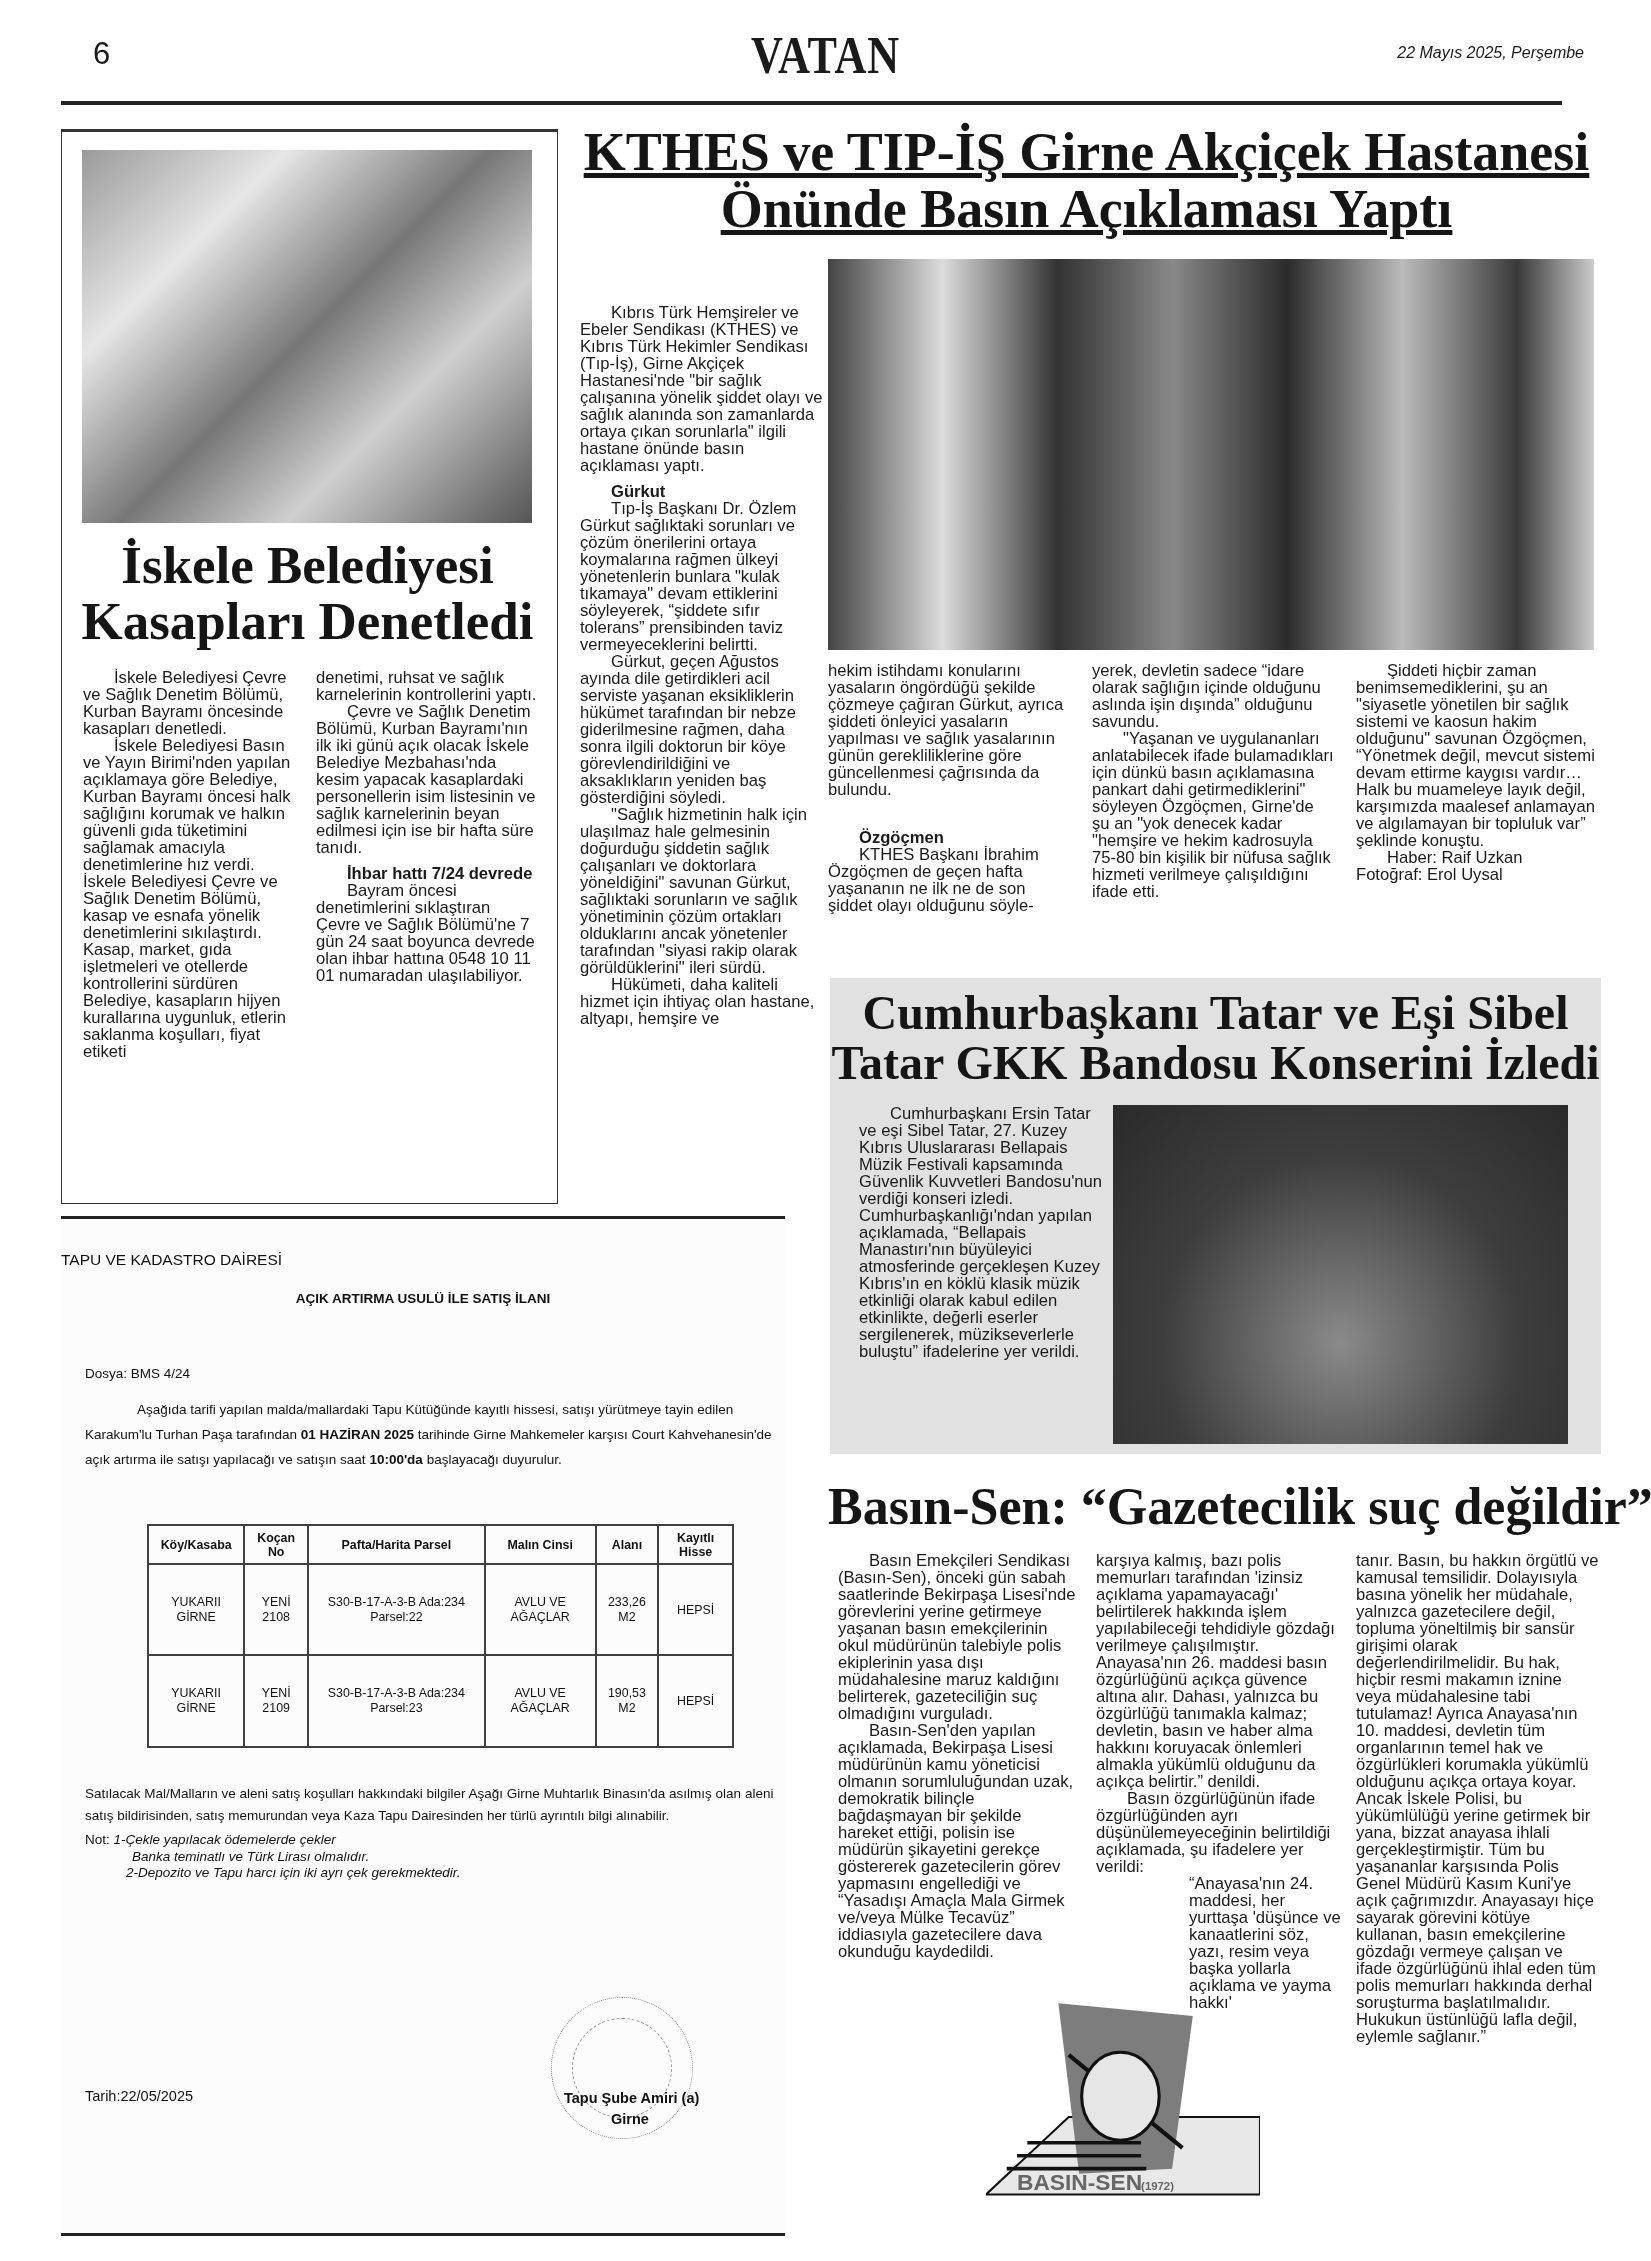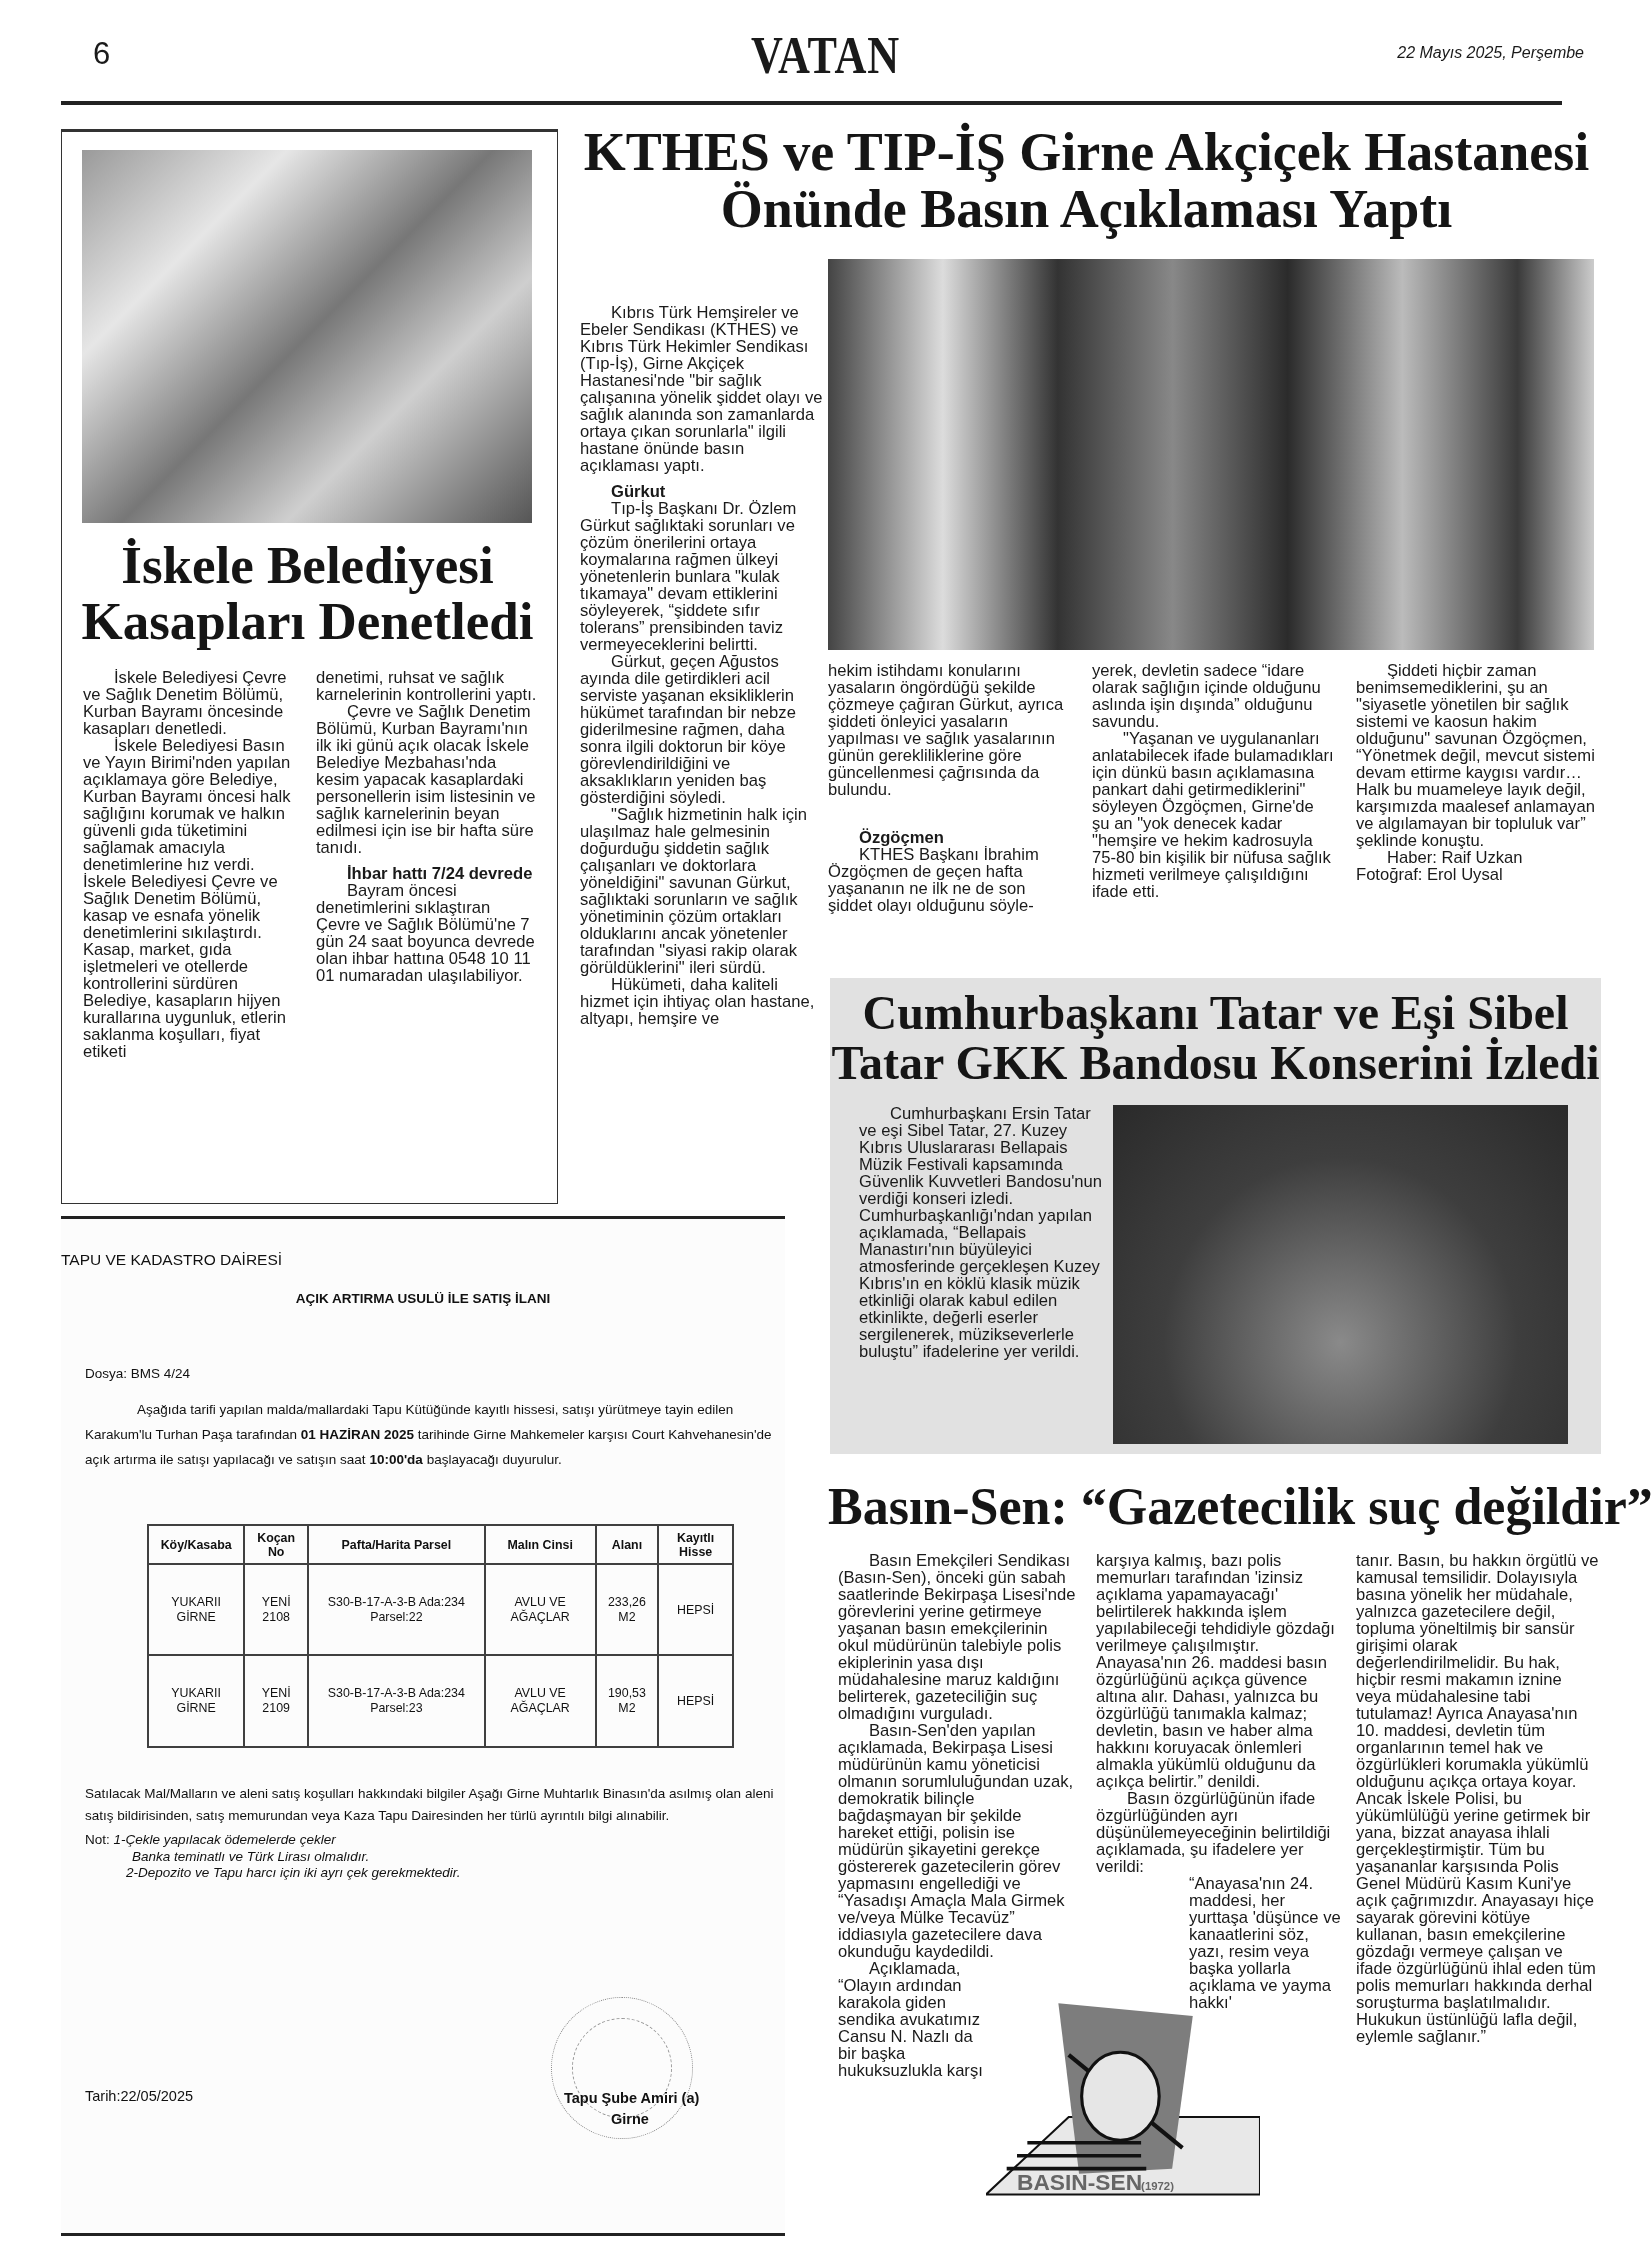--- a/index.html
+++ b/index.html
@@ -23,21 +23,21 @@
 
   
   #iskele-box{left:61px;top:129px;width:495px;height:1071px;border:1px solid #333;border-top:3.1px solid #333;}
   #iskele-photo{left:82px;top:150px;width:450px;height:373px;
     background:linear-gradient(135deg,#9a9a9a 0%,#e6e6e6 25%,#777 50%,#cfcfcf 70%,#555 100%);}
   #iskele-title{left:67px;top:538px;width:481px;font-size:53px;}
   #iskele-col1{left:83px;top:669px;width:217px;}
   #iskele-col2{left:316px;top:669px;width:223px;}
 
   
-  #kthes-title{left:569px;top:124px;width:1035px;font-size:54px;}
+  #kthes-title{left:569px;top:124px;width:1035px;font-size:54px;text-decoration:underline;}
   #kthes-col1{left:580px;top:256px;width:243px;margin-top:48px;}
   #kthes-photo{left:828px;top:259px;width:766px;height:391px;
     background:linear-gradient(90deg,#444 0%,#dcdcdc 15%,#333 30%,#888 45%,#2b2b2b 60%,#bbb 75%,#3a3a3a 90%,#ccc 100%);}
   #kthes-col2{left:828px;top:662px;width:243px;}
   #kthes-col3{left:1092px;top:662px;width:243px;}
   #kthes-col4{left:1356px;top:662px;width:243px;}
 
   
   #tatar-box{left:830px;top:978px;width:771px;height:476px;background:#e1e1e1;}
   #tatar-title{left:830px;top:988px;width:771px;font-size:48px;}
@@ -170,21 +170,20 @@
 <div class="abs" id="stamp"></div>
 <div class="abs" id="stamp2"></div>
 <div class="abs lg" id="legal-date">Tarih:22/05/2025</div>
 <div class="abs lg" id="legal-signer">Tapu Şube Amiri (a)</div>
 <div class="abs lg" id="legal-place">Girne</div>
 
 <div class="abs hl" id="basin-title">Basın-Sen: “Gazetecilik suç değildir”</div>
 <div class="abs body" id="basin-col1">
   <p>Basın Emekçileri Sendikası (Basın-Sen), önceki gün sabah saatlerinde Bekirpaşa Lisesi'nde görevlerini yerine getirmeye yaşanan basın emekçilerinin okul müdürünün talebiyle polis ekiplerinin yasa dışı müdahalesine maruz kaldığını belirterek, gazeteciliğin suç olmadığını vurguladı.</p>
   <p>Basın-Sen'den yapılan açıklamada, Bekirpaşa Lisesi müdürünün kamu yöneticisi olmanın sorumluluğundan uzak, demokratik bilinçle bağdaşmayan bir şekilde hareket ettiği, polisin ise müdürün şikayetini gerekçe göstererek gazetecilerin görev yapmasını engellediği ve “Yasadışı Amaçla Mala Girmek ve/veya Mülke Tecavüz” iddiasıyla gazetecilere dava okunduğu kaydedildi.</p>
-  <p style="width:155px">Açıklamada, “Olayın ardından karakola giden sendika avukatımız Cansu N. Nazlı da bir başka hukuksuzlukla karşı</p>
 </div>
 <div class="abs body" id="basin-col2">
   <p class="noind">karşıya kalmış, bazı polis memurları tarafından 'izinsiz açıklama yapamayacağı' belirtilerek hakkında işlem yapılabileceği tehdidiyle gözdağı verilmeye çalışılmıştır. Anayasa'nın 26. maddesi basın özgürlüğünü açıkça güvence altına alır. Dahası, yalnızca bu özgürlüğü tanımakla kalmaz; devletin, basın ve haber alma hakkını koruyacak önlemleri almakla yükümlü olduğunu da açıkça belirtir.” denildi.</p>
   <p>Basın özgürlüğünün ifade özgürlüğünden ayrı düşünülemeyeceğinin belirtildiği açıklamada, şu ifadelere yer verildi:</p>
   <p style="padding-left:93px;text-indent:0">“Anayasa'nın 24. maddesi, her yurttaşa 'düşünce ve kanaatlerini söz, yazı, resim veya başka yollarla açıklama ve yayma hakkı'</p>
 </div>
 <div class="abs body" id="basin-col3">
   <p class="noind">tanır. Basın, bu hakkın örgütlü ve kamusal temsilidir. Dolayısıyla basına yönelik her müdahale, yalnızca gazetecilere değil, topluma yöneltilmiş bir sansür girişimi olarak değerlendirilmelidir. Bu hak, hiçbir resmi makamın iznine veya müdahalesine tabi tutulamaz! Ayrıca Anayasa'nın 10. maddesi, devletin tüm organlarının temel hak ve özgürlükleri korumakla yükümlü olduğunu açıkça ortaya koyar. Ancak İskele Polisi, bu yükümlülüğü yerine getirmek bir yana, bizzat anayasa ihlali gerçekleştirmiştir. Tüm bu yaşananlar karşısında Polis Genel Müdürü Kasım Kuni'ye açık çağrımızdır. Anayasayı hiçe sayarak görevini kötüye kullanan, basın emekçilerine gözdağı vermeye çalışan ve ifade özgürlüğünü ihlal eden tüm polis memurları hakkında derhal soruşturma başlatılmalıdır. Hukukun üstünlüğü lafla değil, eylemle sağlanır.”</p>
 </div>
 <svg class="abs" id="logo" viewBox="0 0 530 430">

